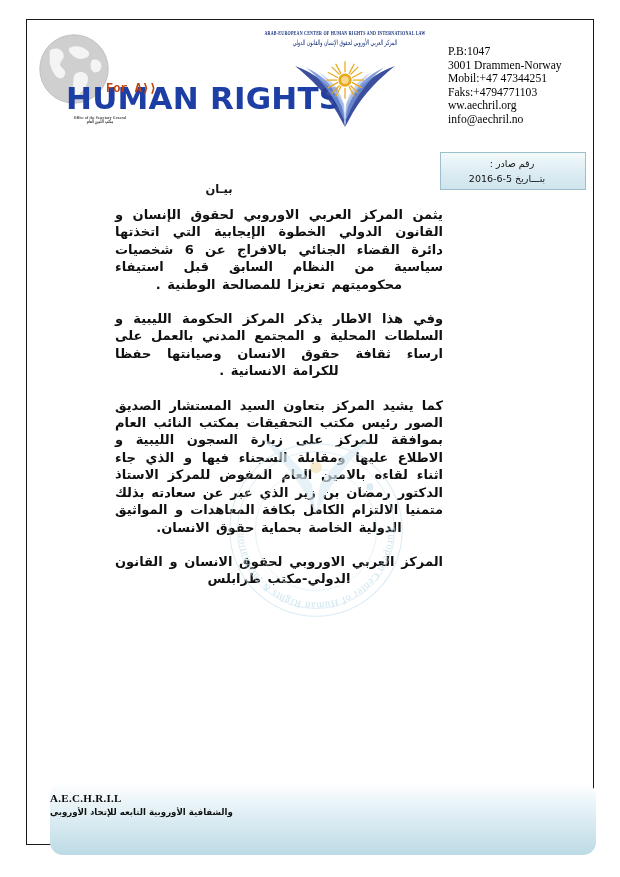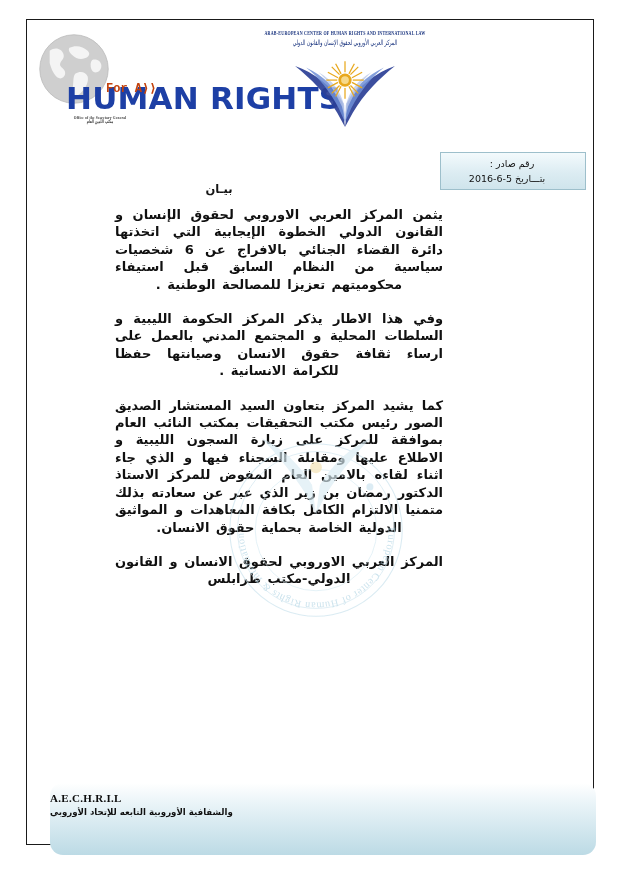--- a/index.html
+++ b/index.html
@@ -316,20 +316,28 @@
           <line x1="48" y1="26" x2="61" y2="33"></line>
           <line x1="92" y1="26" x2="79" y2="33"></line>
           <line x1="48" y1="46" x2="61" y2="39"></line>
           <line x1="92" y1="46" x2="79" y2="39"></line>
         </g>
         <circle cx="70" cy="36" r="8.5" fill="#e8a81c"></circle>
         <circle cx="70" cy="36" r="5" fill="#f6d98a"></circle>
       </svg>
     </div>
 
+    <div id="contact">
+      <div class="line">P.B:1047</div>
+      <div class="line">3001 Drammen-Norway</div>
+      <div class="line">Mobil:+47 47344251</div>
+      <div class="line">Faks:+4794771103</div>
+      <div class="line">ww.aechril.org</div>
+      <div class="line">info@aechril.no</div>
+    </div>
   </div>
 
   <div id="ref-box">
     <div class="rline">رقم صادر :</div>
     <div class="rline second">بتـــاريخ 5-6-2016</div>
   </div>
 
   <div id="body-title">بيـان</div>
 
   <div id="body">

